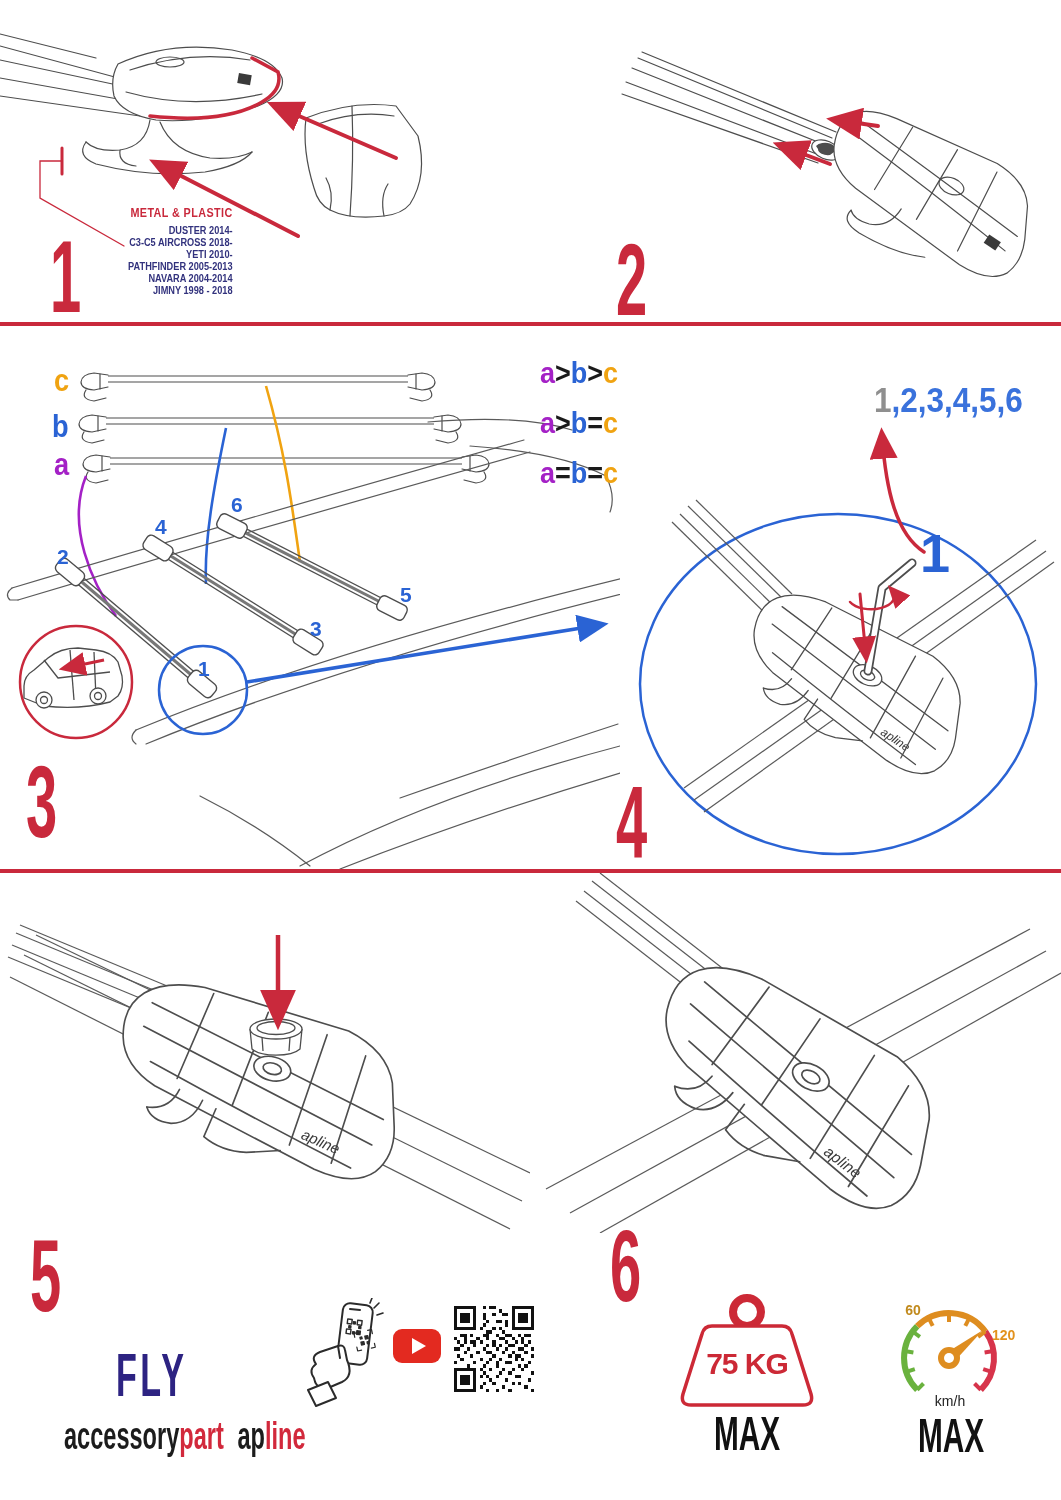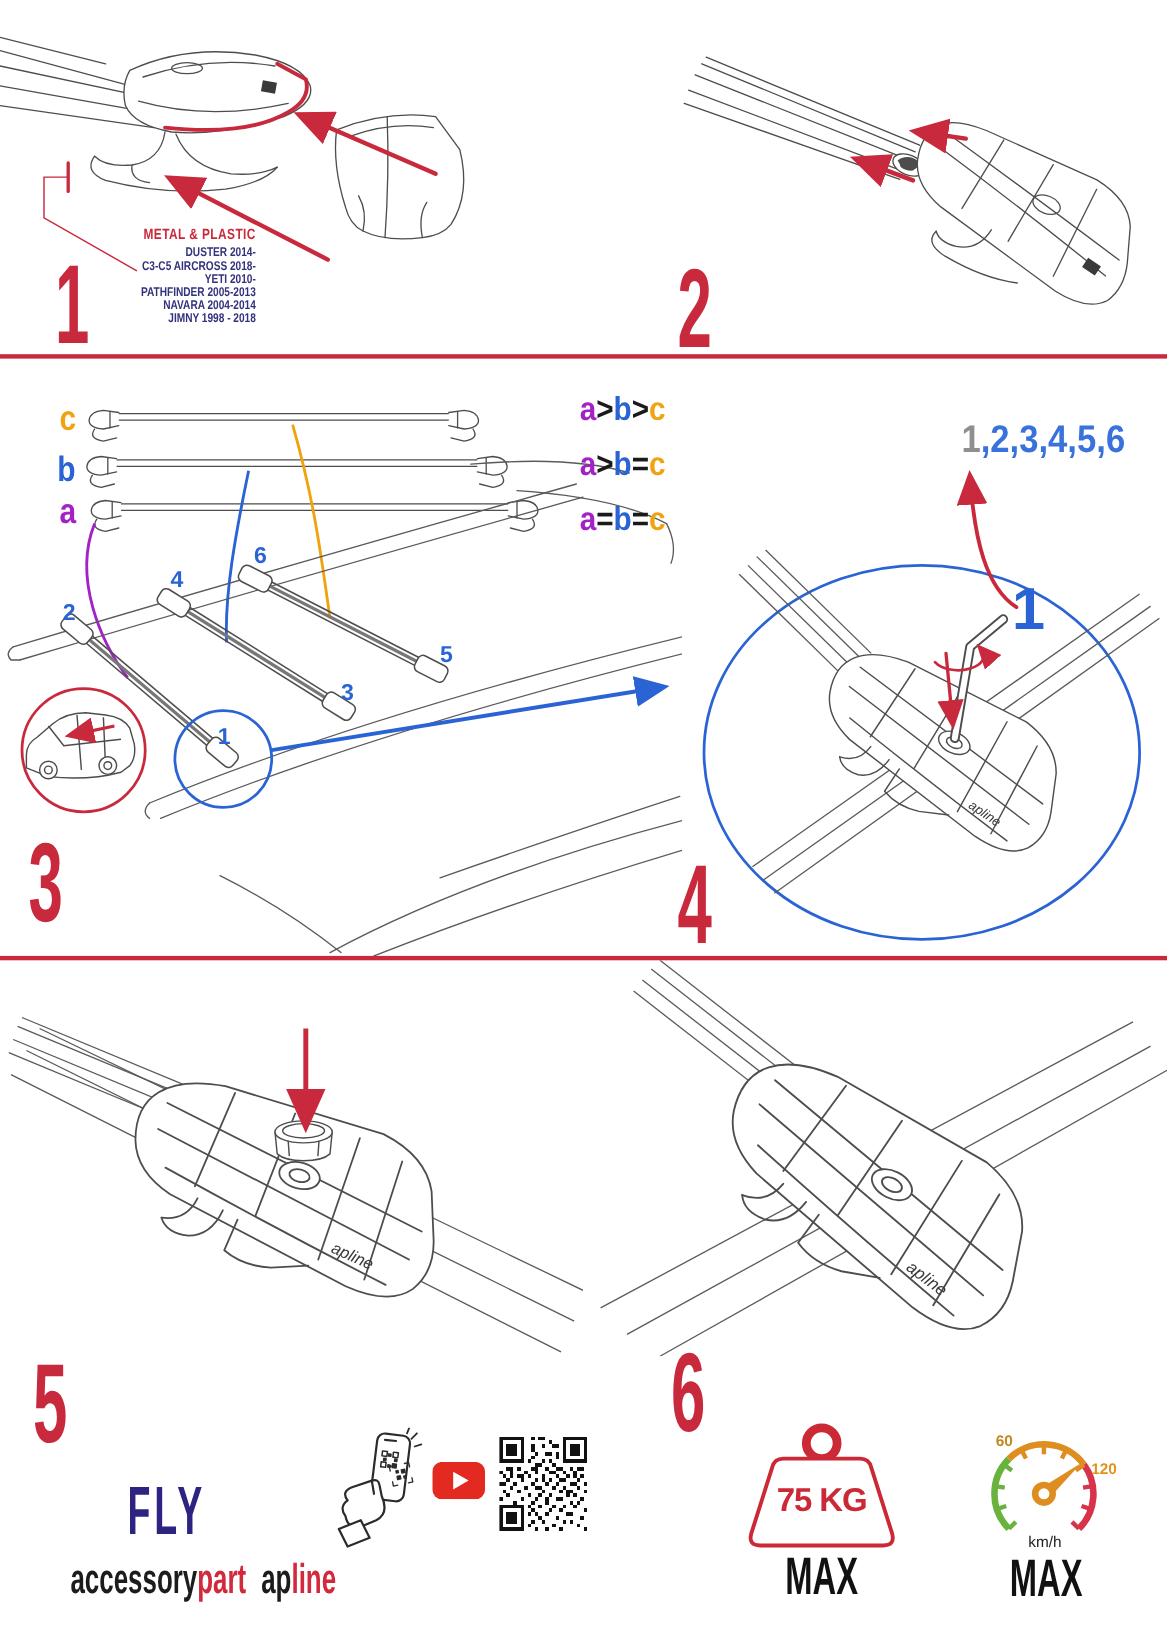--- a/index.html
+++ b/index.html
@@ -7,21 +7,21 @@
         font-family:"Liberation Sans",sans-serif;}
   .divider{position:absolute;left:0;right:0;height:4px;background:#c9293c;}
   .num{position:absolute;color:#c9293c;font-weight:700;font-size:102px;line-height:80px;
        transform:scaleX(.55);transform-origin:0 0;letter-spacing:-2px;}
   .s1text{position:absolute;right:828px;top:205px;text-align:right;
           transform:scaleX(.8);transform-origin:100% 0;white-space:nowrap;}
   .mat{color:#c9293c;font-weight:700;font-size:13.5px;margin-bottom:4px;letter-spacing:.5px;}
   .models div{color:#32327d;font-weight:700;font-size:11.5px;line-height:12px;}
   .barletter{position:absolute;font-size:32px;font-weight:700;transform:scaleX(.85);transform-origin:0 0;}
   .bl-c{color:#f0a311}.bl-b{color:#2a63d4}.bl-a{color:#a421c6}
-  .cmp{position:absolute;left:527px;top:356px;display:flex;flex-direction:column;gap:16px;}
+  .cmp{position:absolute;left:540px;top:356px;display:flex;flex-direction:column;gap:16px;}
   .cmp .row{font-size:30px;font-weight:700;transform:scaleX(.9);transform-origin:0 0;white-space:nowrap;}
   .tok-a{color:#a421c6}.tok-b{color:#2a63d4}.tok-c{color:#f0a311}.tok-op{color:#1a1a1a}
   .seq{position:absolute;left:874px;top:380px;font-size:35px;font-weight:700;
        transform:scaleX(.9);transform-origin:0 0;white-space:nowrap;}
   .seq-first{color:#8f8f8f}.seq-rest{color:#3a72dc}
   .fly{position:absolute;left:116px;top:1346px;font-size:62px;font-weight:700;color:#2d2382;
        transform:scaleX(.55);transform-origin:0 0;letter-spacing:6px;line-height:58px;}
   .brandline{position:absolute;left:64px;top:1418px;font-size:38px;font-weight:700;
        transform:scaleX(.62);transform-origin:0 0;white-space:nowrap;line-height:36px;}
   .br-k{color:#1c1c1c}.br-r{color:#d2293c}.br-gap{display:inline-block;width:22px;}

